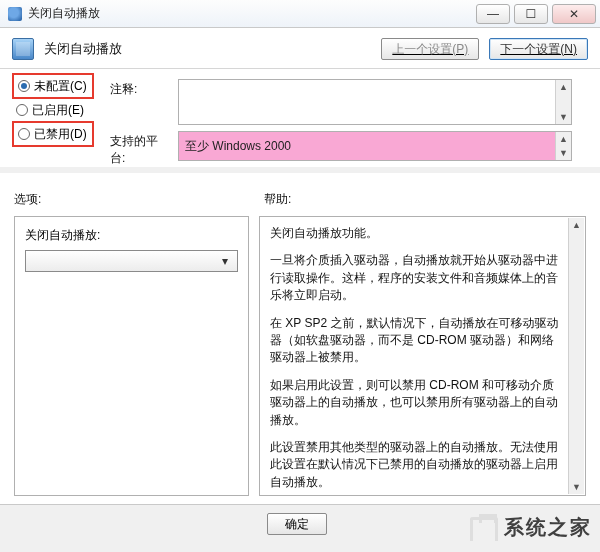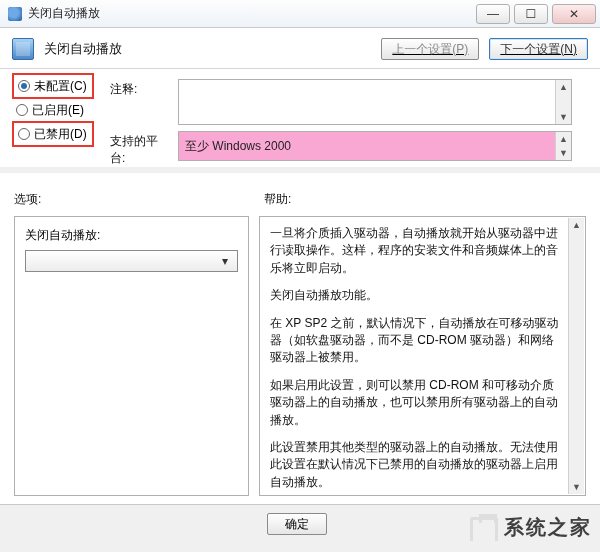--- a/index.html
+++ b/index.html
@@ -150,22 +150,22 @@
 <div class="panels">
   <div class="panel panel-left">
     <div style="margin-bottom:6px;">关闭自动播放:</div>
     <div class="dropdown">
       <span class="dd-arrow">▾</span>
     </div>
   </div>
 
   <div class="panel panel-right">
     <div class="help-text">
+      <p>关闭自动播放功能。</p>
       <p>一旦将介质插入驱动器，自动播放就开始从驱动器中进行读取操作。这样，程序的安装文件和音频媒体上的音乐将立即启动。</p>
-      <p>关闭自动播放功能。</p>
       <p>在 XP SP2 之前，默认情况下，自动播放在可移动驱动器（如软盘驱动器，而不是 CD-ROM 驱动器）和网络驱动器上被禁用。</p>
       <p>如果启用此设置，则可以禁用 CD-ROM 和可移动介质驱动器上的自动播放，也可以禁用所有驱动器上的自动播放。</p>
       <p>此设置禁用其他类型的驱动器上的自动播放。无法使用此设置在默认情况下已禁用的自动播放的驱动器上启用自动播放。</p>
 
     </div>
     <div class="scroll-stub">
       <span class="arrow">▲</span>
       <span class="arrow">▼</span>
     </div>
   </div>

